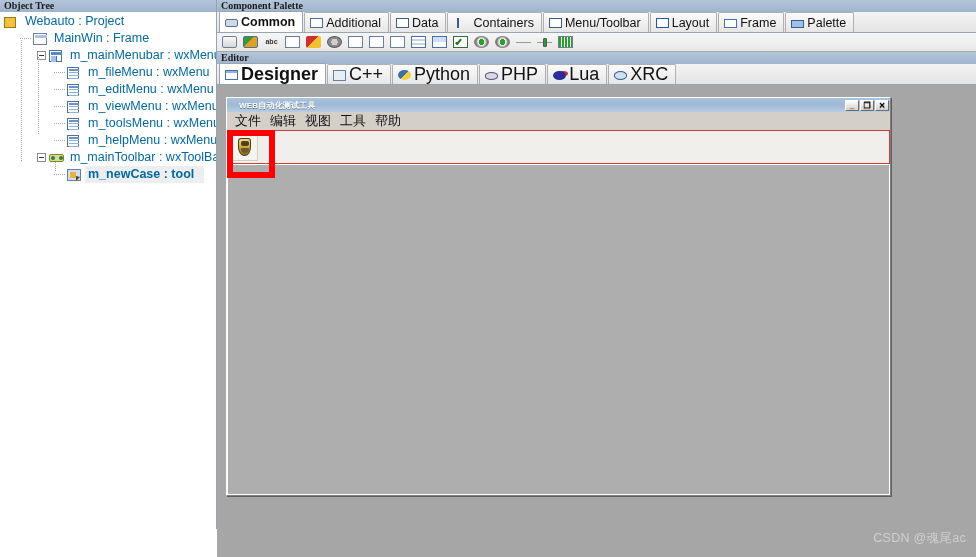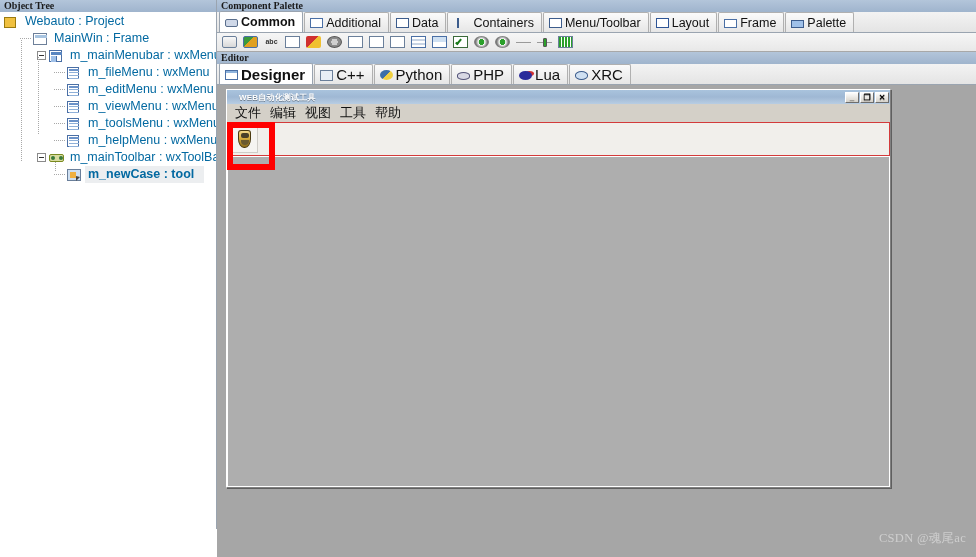--- a/index.html
+++ b/index.html
@@ -162,36 +162,36 @@
   }
   .pic { width: 17px; height: 14px; position: relative; flex: 0 0 17px; }
 
   
   #editor-tabs {
     display: flex; align-items: flex-end;
     height: 21px;
     background: linear-gradient(to bottom,#f3f3f3 0%, #e4e4e4 100%);
     border-bottom: 1px solid #9aa4b0;
     padding-left: 2px;
-    font-size: 15px;
+    font-size: 18px;
   }
 
   
   #designer {
     flex: 1 1 auto;
     background: #a6a6a6;
     position: relative;
     padding: 4px 0 0 4px;
     overflow: hidden;
   }
 
   
   #mockwin {
     position: absolute;
-    left: 9px; top: 4px;
+    left: 9px; top: 12px;
     width: 665px; height: 399px;
     background: #d4d0c8;
     border: 1px solid #ffffff;
     border-right-color:#808080; border-bottom-color:#808080;
     box-shadow: 1px 1px 0 #5f5f5f;
     display: flex; flex-direction: column;
   }
   #mw-titlebar {
     height: 14px;
     background: linear-gradient(to bottom,#a9c3dd 0%, #9fb8d4 50%, #b8cde3 100%);
@@ -275,21 +275,21 @@
     background: #aeaeae;
     border: 1px solid #ffffff;
     margin: 0;
   }
 
   #watermark {
     position: absolute;
     right: 10px; bottom: 10px;
     font-size: 12.5px;
     color: #cfcfcf;
-    font-family: Liberation Serif, serif;
+    font-family: Liberation Sans, sans-serif;
     letter-spacing: .3px;
     user-select: none;
   }
 </style>
 </head>
 <body>
 
 <div id="app">
 
   <div id="tree-panel">

